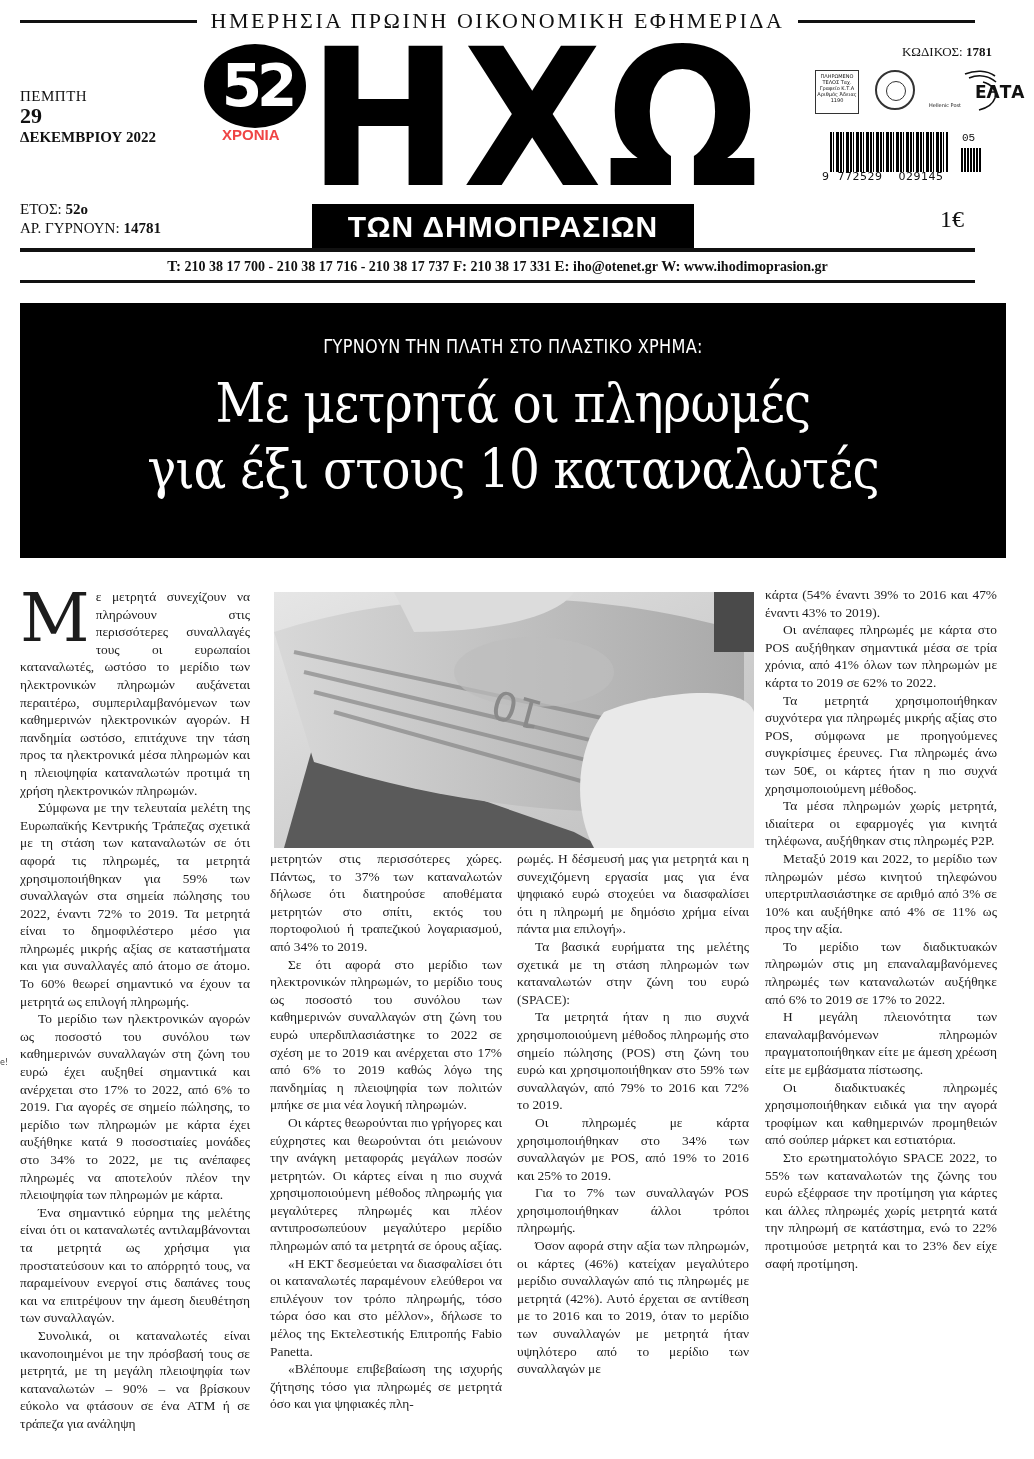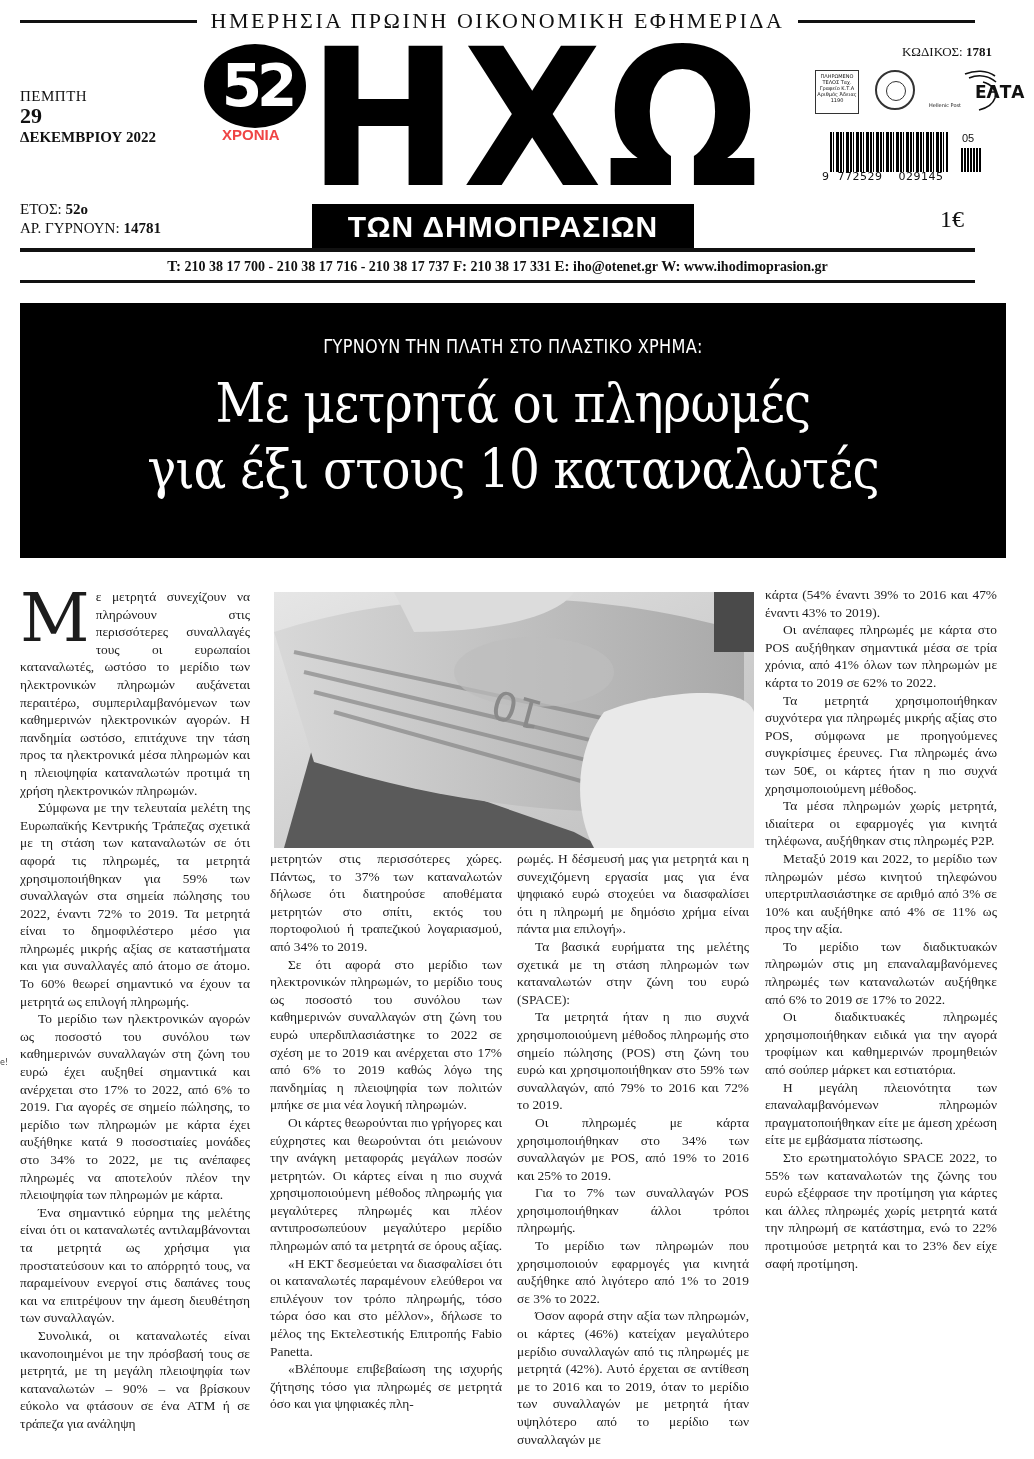--- a/index.html
+++ b/index.html
@@ -32,21 +32,21 @@
   .stamp-seal { position: absolute; left: 60px; top: 2px; width: 40px; height: 40px; border-radius: 50%; border: 2px solid #333; box-sizing: border-box; }
   .stamp-seal::after { content: ""; position: absolute; left: 9px; top: 9px; width: 18px; height: 18px; border-radius: 50%; border: 1px solid #333; }
   .elta { position: absolute; left: 112px; top: 14px; font-family: "DejaVu Sans", sans-serif; font-weight: bold; font-size: 17px; margin-left: 48px; }
   .elta-sub { position: absolute; left: 114px; top: 34px; font-family: "DejaVu Sans", sans-serif; font-size: 5px; }
   .elta-head { position: absolute; left: 148px; top: 0; width: 36px; height: 44px; }
 
   .barcode { position: absolute; left: 822px; top: 128px; width: 160px; height: 56px; }
   .bars { position: absolute; left: 8px; top: 4px; width: 118px; height: 40px; background: repeating-linear-gradient(90deg, #000 0 2px, #fff 2px 3px, #000 3px 4px, #fff 4px 6px, #000 6px 9px, #fff 9px 10px); }
   .bars-addon { position: absolute; left: 139px; top: 20px; width: 20px; height: 24px; background: repeating-linear-gradient(90deg, #000 0 2px, #fff 2px 3px, #000 3px 5px, #fff 5px 6px); }
   .bar-digits { position: absolute; left: 0; top: 42px; font-family: "DejaVu Sans", sans-serif; font-size: 11px; letter-spacing: 0.5px; white-space: pre; }
-  .addon-digits { position: absolute; left: 140px; top: 4px; font-family: Liberation Sans, sans-serif; font-size: 11px; }
+  .addon-digits { position: absolute; left: 140px; top: 4px; font-family: Liberation Mono, monospace; font-size: 11px; }
   .price { position: absolute; left: 940px; top: 206px; font-size: 24px; }
 
   .rule-thick { position: absolute; left: 20px; width: 955px; background: #111; }
   .contact { position: absolute; left: 20px; top: 258px; width: 955px; text-align: center; font-size: 14px; font-weight: bold; }
   .contact .big { font-size: 15px; }
 
   
   .headline-box { position: absolute; left: 20px; top: 303px; width: 986px; height: 255px; background: #000; color: #fff; text-align: center; }
   .kicker { font-family: "DejaVu Sans", sans-serif; font-size: 19px; margin-top: 32px; letter-spacing: 0.3px; transform: scaleX(0.85); }
   .headline { font-family: "DejaVu Serif", serif; font-size: 54px; line-height: 66px; margin-top: 14px; letter-spacing: -1px; transform: scaleX(0.9); }
@@ -179,30 +179,29 @@
     <p>«Η ΕΚΤ δεσμεύεται να διασφαλίσει ότι οι καταναλωτές παραμένουν ελεύθεροι να επιλέγουν τον τρόπο πληρωμής, τόσο τώρα όσο και στο μέλλον», δήλωσε το μέλος της Εκτελεστικής Επιτροπής Fabio Panetta.</p>
     <p>«Βλέπουμε επιβεβαίωση της ισχυρής ζήτησης τόσο για πληρωμές σε μετρητά όσο και για ψηφιακές πλη-</p>
   </div>
 
   <div class="col col3">
     <p class="noindent">ρωμές. Η δέσμευσή μας για μετρητά και η συνεχιζόμενη εργασία μας για ένα ψηφιακό ευρώ στοχεύει να διασφαλίσει ότι η πληρωμή με δημόσιο χρήμα είναι πάντα μια επιλογή».</p>
     <p>Τα βασικά ευρήματα της μελέτης σχετικά με τη στάση πληρωμών των καταναλωτών στην ζώνη του ευρώ (SPACE):</p>
     <p>Τα μετρητά ήταν η πιο συχνά χρησιμοποιούμενη μέθοδος πληρωμής στο σημείο πώλησης (POS) στη ζώνη του ευρώ και χρησιμοποιήθηκαν στο 59% των συναλλαγών, από 79% το 2016 και 72% το 2019.</p>
     <p>Οι πληρωμές με κάρτα χρησιμοποιήθηκαν στο 34% των συναλλαγών με POS, από 19% το 2016 και 25% το 2019.</p>
     <p>Για το 7% των συναλλαγών POS χρησιμοποιήθηκαν άλλοι τρόποι πληρωμής.</p>
-    <p>Το μερίδιο των πληρωμών που χρησιμοποιούν εφαρμογές για κινητά αυξήθηκε από λιγότερο από 1% το 2019 σε 3% το 2022.</p>
     <p>Όσον αφορά στην αξία των πληρωμών, οι κάρτες (46%) κατείχαν μεγαλύτερο μερίδιο συναλλαγών από τις πληρωμές με μετρητά (42%). Αυτό έρχεται σε αντίθεση με το 2016 και το 2019, όταν το μερίδιο των συναλλαγών με μετρητά ήταν υψηλότερο από το μερίδιο των συναλλαγών με</p>
   </div>
 
   <div class="col col4">
     <p class="noindent">κάρτα (54% έναντι 39% το 2016 και 47% έναντι 43% το 2019).</p>
     <p>Οι ανέπαφες πληρωμές με κάρτα στο POS αυξήθηκαν σημαντικά μέσα σε τρία χρόνια, από 41% όλων των πληρωμών με κάρτα το 2019 σε 62% το 2022.</p>
     <p>Τα μετρητά χρησιμοποιήθηκαν συχνότερα για πληρωμές μικρής αξίας στο POS, σύμφωνα με προηγούμενες συγκρίσιμες έρευνες. Για πληρωμές άνω των 50€, οι κάρτες ήταν η πιο συχνά χρησιμοποιούμενη μέθοδος.</p>
     <p>Τα μέσα πληρωμών χωρίς μετρητά, ιδιαίτερα οι εφαρμογές για κινητά τηλέφωνα, αυξήθηκαν στις πληρωμές P2P.</p>
     <p>Μεταξύ 2019 και 2022, το μερίδιο των πληρωμών μέσω κινητού τηλεφώνου υπερτριπλασιάστηκε σε αριθμό από 3% σε 10% και αυξήθηκε από 4% σε 11% ως προς την αξία.</p>
     <p>Το μερίδιο των διαδικτυακών πληρωμών στις μη επαναλαμβανόμενες πληρωμές των καταναλωτών αυξήθηκε από 6% το 2019 σε 17% το 2022.</p>
+    <p>Η μεγάλη πλειονότητα των επαναλαμβανόμενων πληρωμών πραγματοποιήθηκαν είτε με άμεση χρέωση είτε με εμβάσματα πίστωσης.</p>
     <p>Οι διαδικτυακές πληρωμές χρησιμοποιήθηκαν ειδικά για την αγορά τροφίμων και καθημερινών προμηθειών από σούπερ μάρκετ και εστιατόρια.</p>
-    <p>Η μεγάλη πλειονότητα των επαναλαμβανόμενων πληρωμών πραγματοποιήθηκαν είτε με άμεση χρέωση είτε με εμβάσματα πίστωσης.</p>
     <p>Στο ερωτηματολόγιο SPACE 2022, το 55% των καταναλωτών της ζώνης του ευρώ εξέφρασε την προτίμηση για κάρτες και άλλες πληρωμές χωρίς μετρητά κατά την πληρωμή σε κατάστημα, ενώ το 22% προτιμούσε μετρητά και το 23% δεν είχε σαφή προτίμηση.</p>
   </div>
 </div>
 
 <div class="stray">e!</div>
 
 </body></html>

